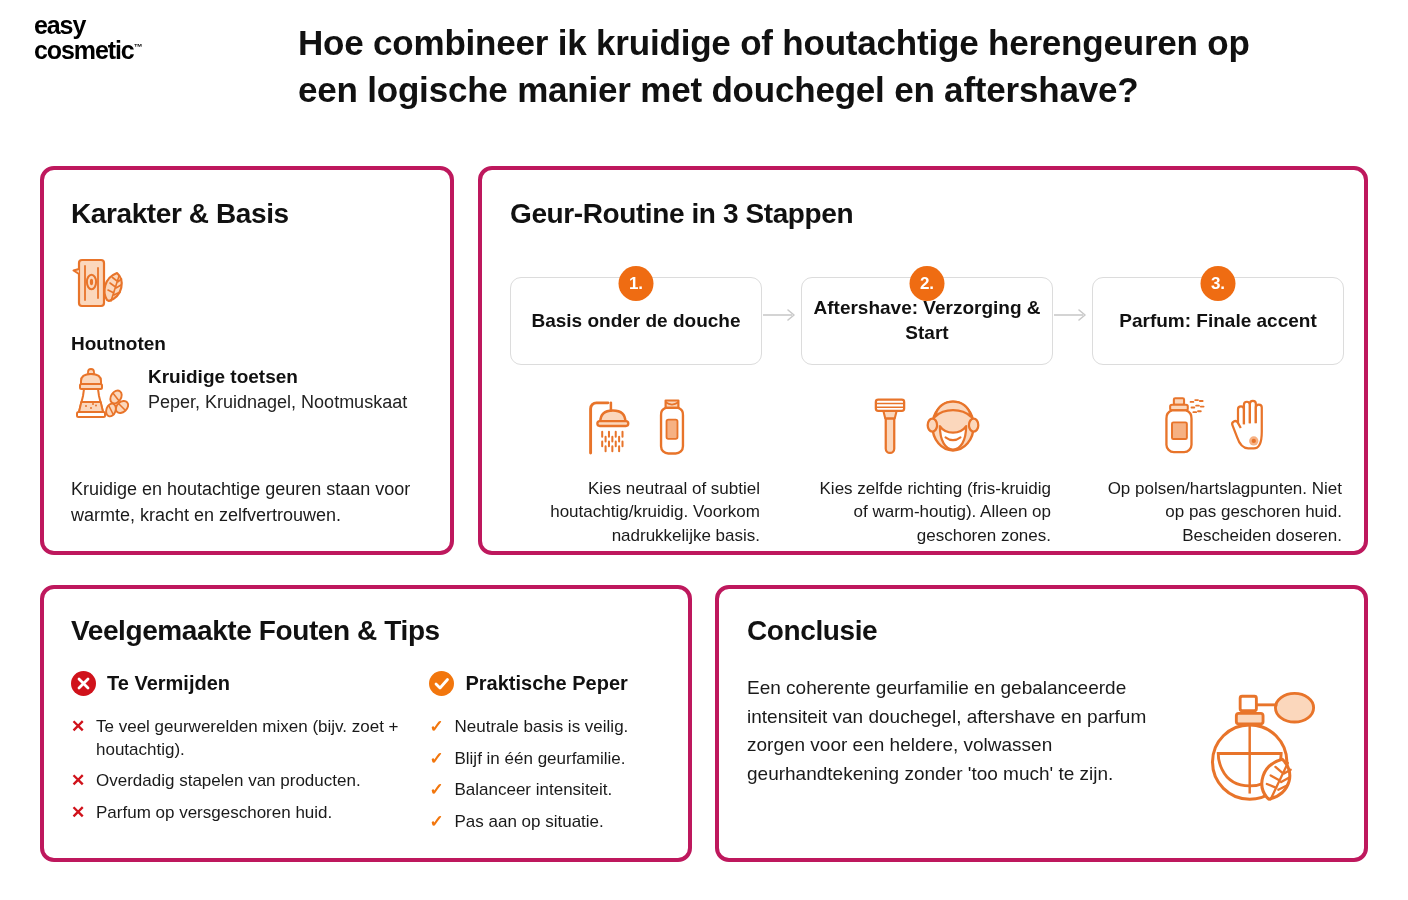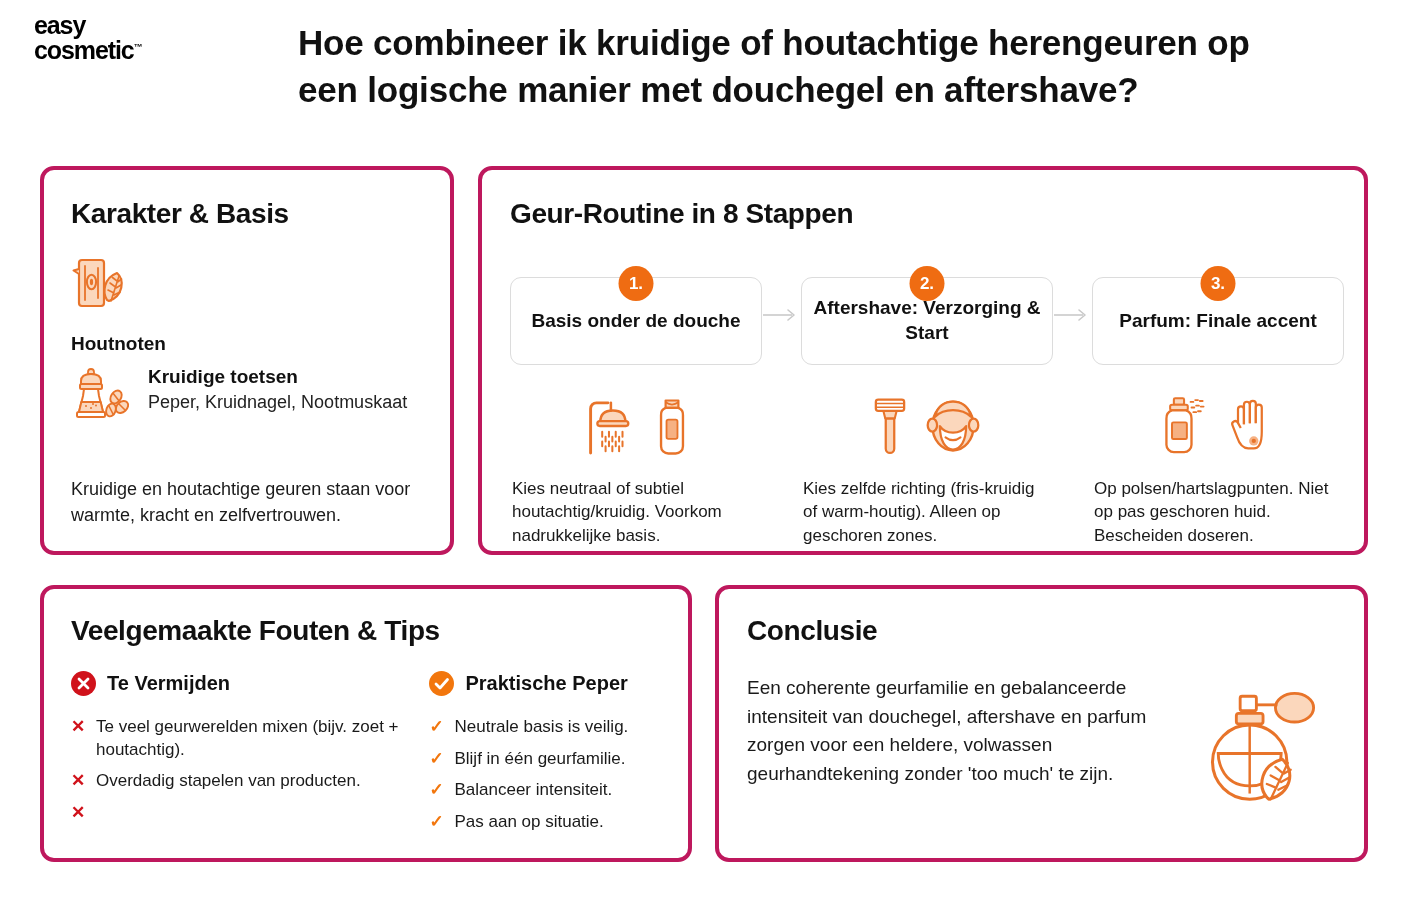--- a/index.html
+++ b/index.html
@@ -79,21 +79,21 @@
   .step-arrow {
     width: 39px; flex: 0 0 39px; height: 100px;
     display: flex; align-items: center; justify-content: center;
     color: #c9c9c9;
   }
   .step-icons {
     height: 88px; margin-top: 18px;
     display: flex; align-items: center; justify-content: center; gap: 14px;
   }
   .step-desc {
-    margin-top: 6px; text-align: left; font-size: 17px;
+    margin-top: 6px; text-align: right; font-size: 17px;
     line-height: 1.38; color: #1a1a1a; padding: 0 2px;
   }
 
   
   #card-fouten { left: 40px; top: 585px; width: 652px; height: 277px; }
   #card-fouten .card-title { position: absolute; left: 27px; top: 26px; }
   .cols { position: absolute; left: 27px; top: 82px; width: 600px; display: flex; gap: 30px; }
   .col { width: 340px; }
   .col.tips { width: 250px; }
   .col-head { display: flex; align-items: center; gap: 11px; margin-bottom: 20px; }
@@ -182,21 +182,21 @@
       <div class="ftexts">
         <div class="fname">Kruidige toetsen</div>
         <div class="fdesc">Peper, Kruidnagel, Nootmuskaat</div>
       </div>
     </div>
 
     <div class="card-note">Kruidige en houtachtige geuren staan voor warmte, kracht en zelfvertrouwen.</div>
   </div>
 
   <div class="card" id="card-routine">
-    <div class="card-title">Geur-Routine in 8 Stappen</div>
+    <div class="card-title">Geur-Routine in 3 Stappen</div>
 
     <div class="steps">
 
       <div class="step">
         <div class="step-box">
           <div class="step-badge">1.</div>
           <div class="step-label">Basis onder de douche</div>
         </div>
         <div class="step-icons">
           <div>
@@ -319,20 +319,21 @@
           <li>
             <span class="mk">✕</span>
             <span>Te veel geurwerelden mixen (bijv. zoet + houtachtig).</span>
           </li>
           <li>
             <span class="mk">✕</span>
             <span>Overdadig stapelen van producten.</span>
           </li>
           <li>
             <span class="mk">✕</span>
+            <span>Parfum op versgeschoren huid.</span>
           </li>
         </ul>
       </div>
 
       <div class="col tips">
         <div class="col-head">
           <span class="chip good">
             <svg viewBox="0 0 25 25" width="25" height="25">
               <path d="M7 13 L11 17 L18.5 8.5" fill="none" stroke="#fff" stroke-width="2.8" stroke-linecap="round" stroke-linejoin="round"></path>
             </svg>

